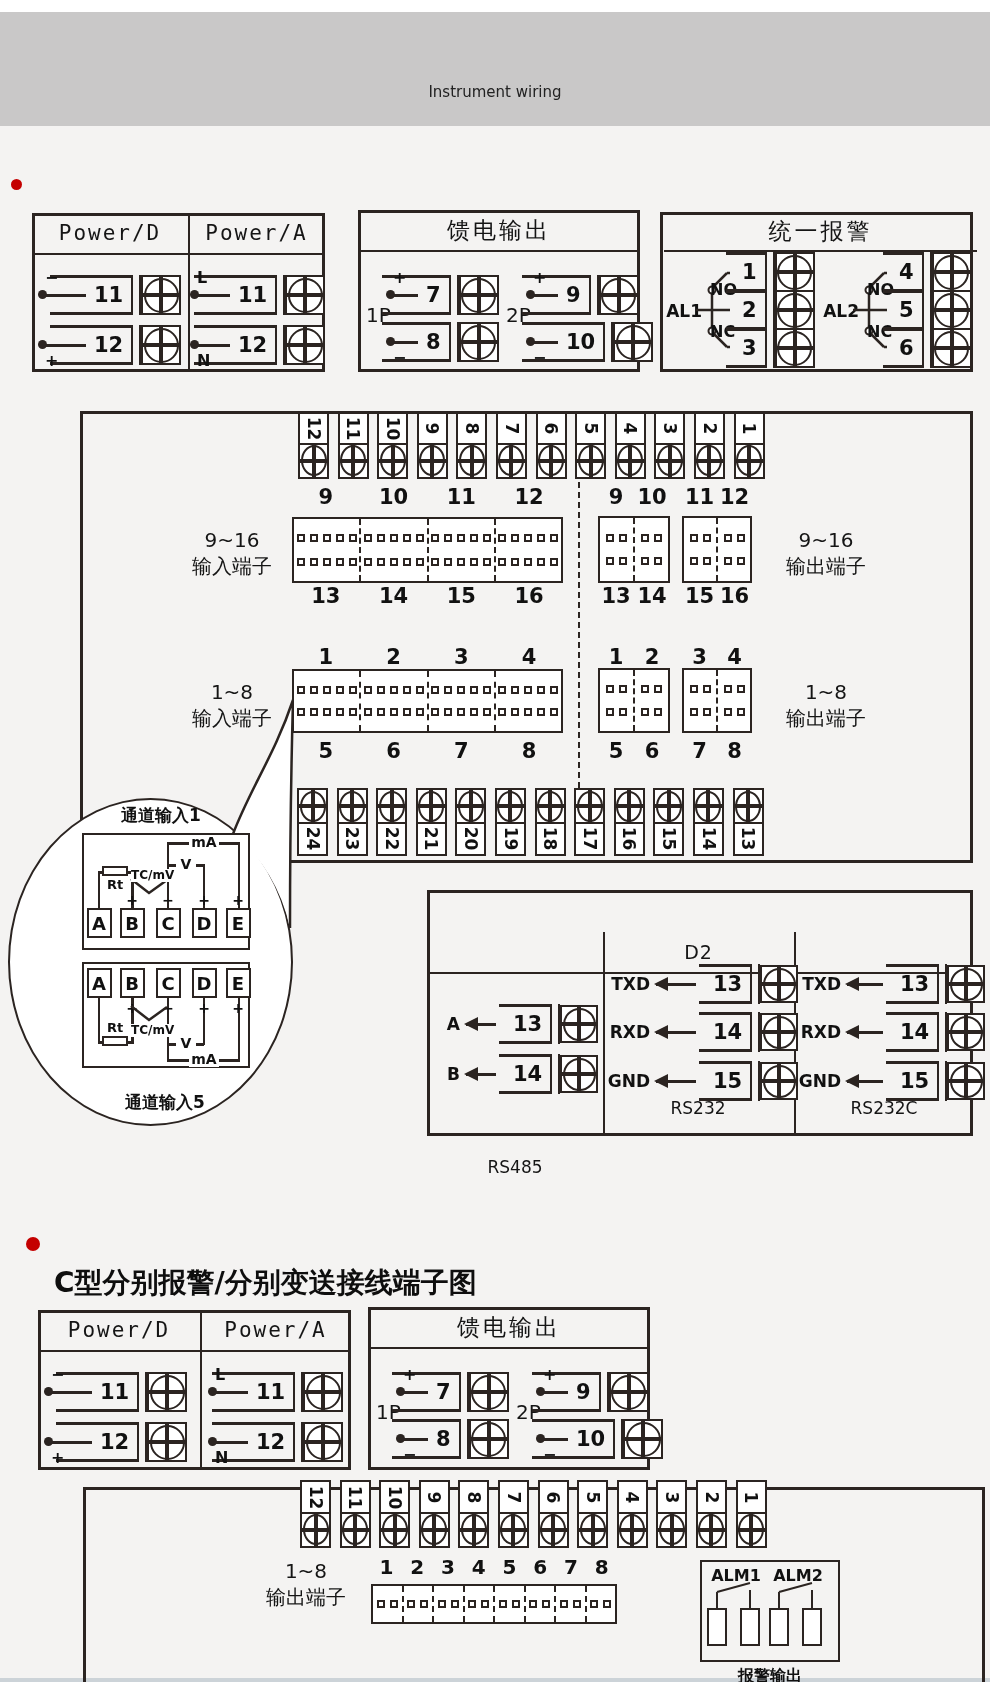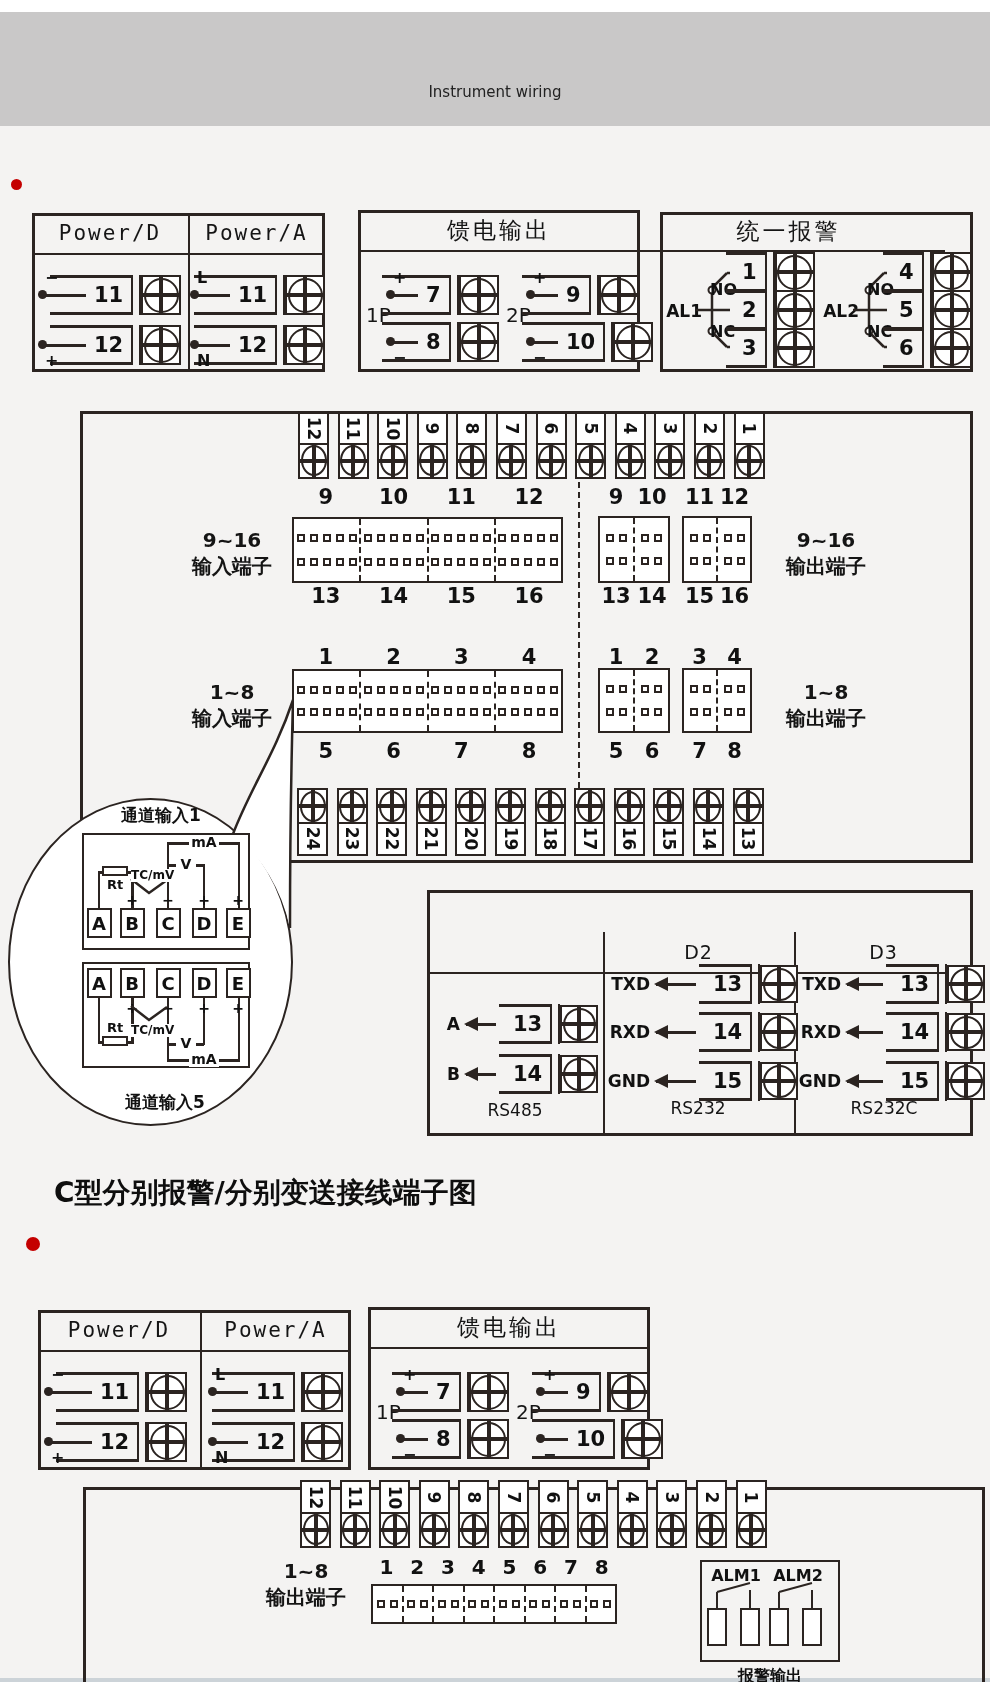--- a/index.html
+++ b/index.html
@@ -48,21 +48,21 @@
   .strip.rev .snum{height:34px;}
   .strip.rev .sstrip{margin-top:0;margin-bottom:-2.5px;}
   
   .conn{position:absolute;border:2.5px solid var(--ln);background:#fff;display:flex;z-index:6;}
   .grp{flex:1;display:flex;flex-direction:column;justify-content:space-evenly;align-items:center;}
   .grp+.grp{border-left:2px dashed var(--ln);}
   .sqr{display:flex;gap:5px;}
   .sqr i{width:8px;height:8px;border:2px solid var(--ln);background:#fff;display:block;}
   .numrow{position:absolute;display:flex;z-index:6;}
   .nn{flex:1;text-align:center;font-weight:700;font-size:21px;line-height:1.1;}
-  .lbl2{position:absolute;text-align:center;font-size:20px;line-height:1.32;z-index:6;color:#151515;font-weight:bold;}
+  .lbl2{position:absolute;text-align:center;font-size:20px;line-height:1.32;z-index:6;color:#151515;}
   .glbl{position:absolute;font-size:20px;z-index:2;color:#151515;}
   
   .bub{position:absolute;border:2.5px solid var(--ln);border-radius:50%;background:#fff;z-index:5;}
   .z7{z-index:7;}
   .cellAE{position:absolute;width:25px;height:30px;border:2.5px solid var(--ln);background:#fff;display:flex;align-items:center;justify-content:center;font-weight:700;font-size:18px;z-index:8;}
   .bsg{position:absolute;width:14px;text-align:center;font-weight:700;font-size:14px;z-index:8;}
   .wr{position:absolute;background:var(--ln);z-index:7;}
   .res{position:absolute;border:2.5px solid var(--ln);background:#fff;z-index:8;}
   .blb{position:absolute;background:#fff;font-weight:700;text-align:center;z-index:9;line-height:1.1;}
   .btitle{position:absolute;font-weight:700;font-size:17px;text-align:center;z-index:7;}
@@ -174,21 +174,21 @@
         <b class="sg dn">−</b>
       </span>
     <span class="tbn">10</span>
       <i class="tsep"></i>
     <span class="screw s40">
         <i class="sc"></i>
       </span>
   </div>
 
   <div class="bx" style="left:660px;top:212px;width:313px;height:160px"></div>
-  <div class="bhdr" style="left:632px;top:212px;width:313px;height:40px">统一报警</div>
+  <div class="bhdr" style="left:664px;top:212px;width:313px;height:40px">统一报警</div>
 
   <div class="albl" style="left:660px;top:301px;width:42px;text-align:right">AL1</div>
   <svg class="abs" style="left:696px;top:252px;z-index:2" width="34" height="120" viewBox="0 0 34 120">
     <path d="M0,58 H34 M16,58 V40 M16,76 V58 M16,36 L31,21 M31,21 H34 M16,80 L31,95 M31,95 H34" fill="none" stroke="#2b2421" stroke-width="2.5"></path>
     <circle cx="16" cy="38" r="3.5" fill="#fff" stroke="#2b2421" stroke-width="2"></circle>
     <circle cx="16" cy="79" r="3.5" fill="#fff" stroke="#2b2421" stroke-width="2"></circle>
   </svg>
   <span class="nonc" style="left:710px;top:280px">NO</span>
   <span class="nonc" style="left:710px;top:322px">NC</span>
   <div class="term" style="left:726px;top:252px">
@@ -800,21 +800,20 @@
           <b class="rot">13</b>
         </span>
       <span class="screw sstrip">
           <i class="sc"></i>
         </span>
     </div>
     </div>
 
   <div class="bx" style="left:427px;top:890px;width:546px;height:246px"></div>
   <div class="phead" style="left:603px;top:932px;width:191px;height:40px;letter-spacing:1px;font-family:'DejaVu Sans',sans-serif;font-weight:400;font-size:19px">D2</div>
-  <div class="phead" style="left:794px;top:932px;width:179px;height:40px;letter-spacing:1px;font-family:'DejaVu Sans',sans-serif;font-weight:400;font-size:19px">D3</div>
   <div class="hline" style="left:427px;top:972px;width:546px"></div>
   <div class="vline" style="left:603px;top:932px;height:204px"></div>
   <div class="vline" style="left:794px;top:932px;height:204px"></div>
   <div class="crow" style="left:436px;top:1004px">
     <span class="clbl" style="width:24px">A</span>
       <i class="arr" style="width:30px"></i>
     <span class="tbn2">13</span>
       <i class="tsep"></i>
     <span class="screw s38">
         <i class="sc"></i>
@@ -822,21 +821,21 @@
   </div>
   <div class="crow" style="left:436px;top:1054px">
     <span class="clbl" style="width:24px">B</span>
       <i class="arr" style="width:30px"></i>
     <span class="tbn2">14</span>
       <i class="tsep"></i>
     <span class="screw s38">
         <i class="sc"></i>
       </span>
   </div>
-  <div class="cfoot" style="left:455px;top:1100px;width:120px">RS485</div>
+  <div class="cfoot" style="left:455px;top:1157px;width:120px">RS485</div>
   <div class="crow" style="left:606px;top:964px">
     <span class="clbl" style="width:44px">TXD</span>
       <i class="arr" style="width:40px"></i>
     <span class="tbn2">13</span>
       <i class="tsep"></i>
     <span class="screw s38">
         <i class="sc"></i>
       </span>
   </div>
   <div class="crow" style="left:606px;top:1012px">
@@ -881,21 +880,21 @@
       <i class="arr" style="width:36px"></i>
     <span class="tbn2">15</span>
       <i class="tsep"></i>
     <span class="screw s38">
         <i class="sc"></i>
       </span>
   </div>
   <div class="cfoot" style="left:824px;top:1098px;width:120px">RS232C</div>
 
   <span class="bullet" style="left:26px;top:1237px;width:14px;height:14px"></span>
-  <div class="stitle" style="left:54px;top:1174px;font-size:28px">C型分别报警/分别变送接线端子图</div>
+  <div class="stitle" style="left:54px;top:1264px;font-size:28px">C型分别报警/分别变送接线端子图</div>
 
   <div class="bx" style="left:38px;top:1310px;width:313px;height:160px"></div>
   <div class="phead" style="left:38px;top:1310px;width:162px;height:40px">Power/D</div>
   <div class="phead" style="left:200px;top:1310px;width:151px;height:40px">Power/A</div>
   <div class="hline" style="left:38px;top:1350px;width:313px"></div>
   <div class="vline" style="left:200px;top:1310px;height:160px"></div>
   <div class="term" style="left:46px;top:1372px">
     <span class="lead" style="width:46px">
         <b class="sg up">−</b>
       </span>

